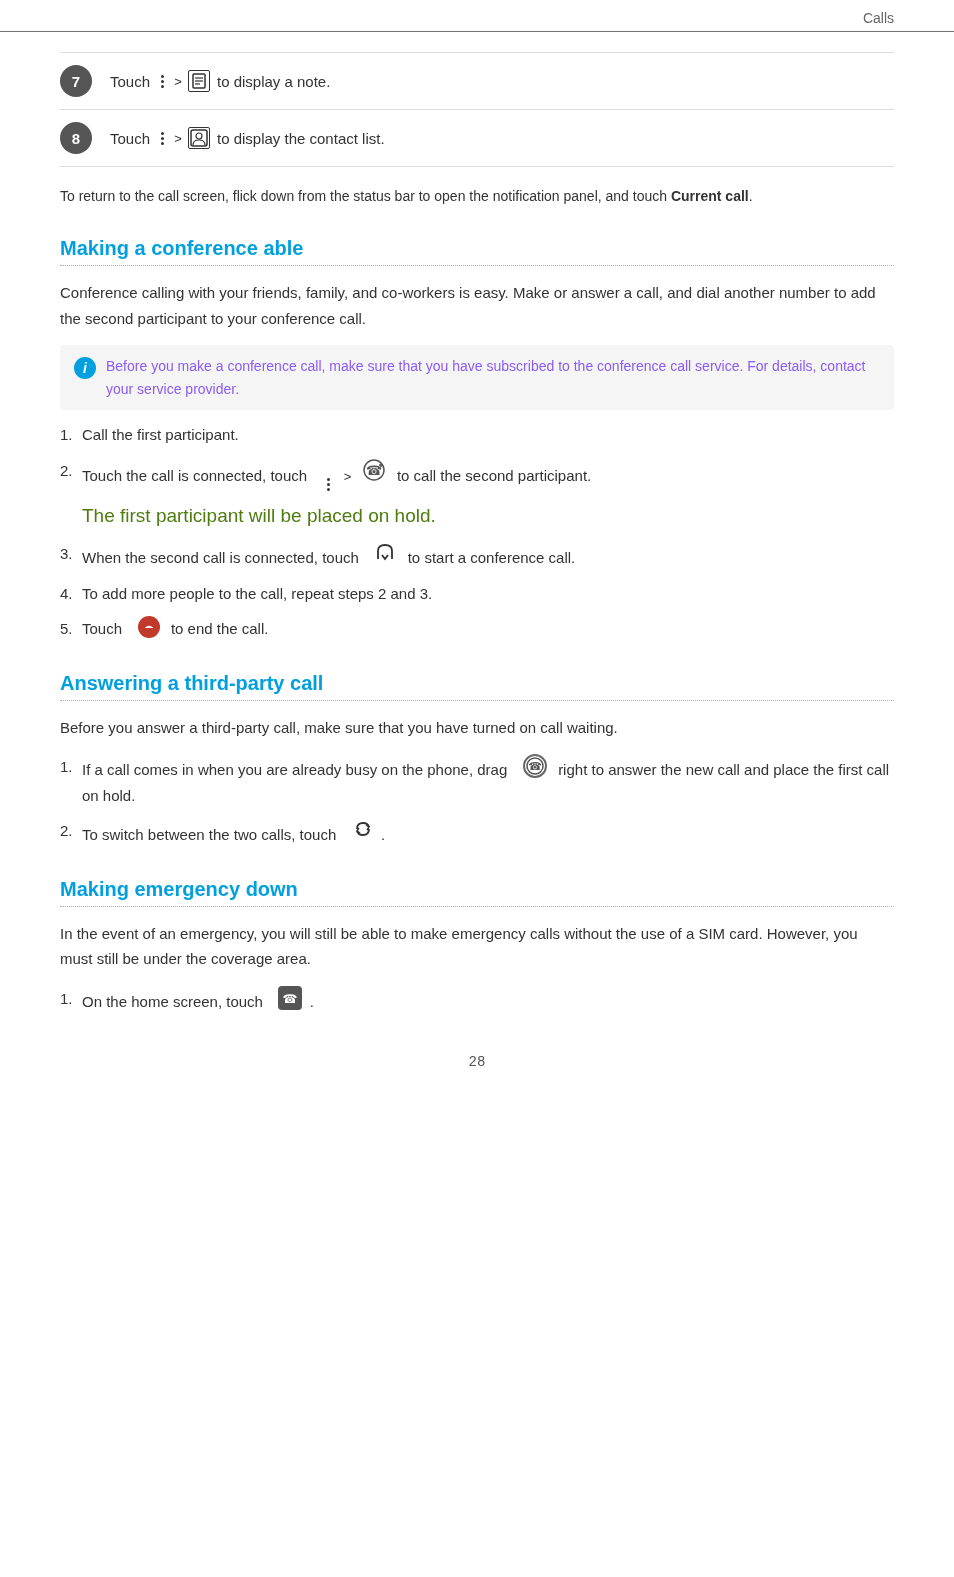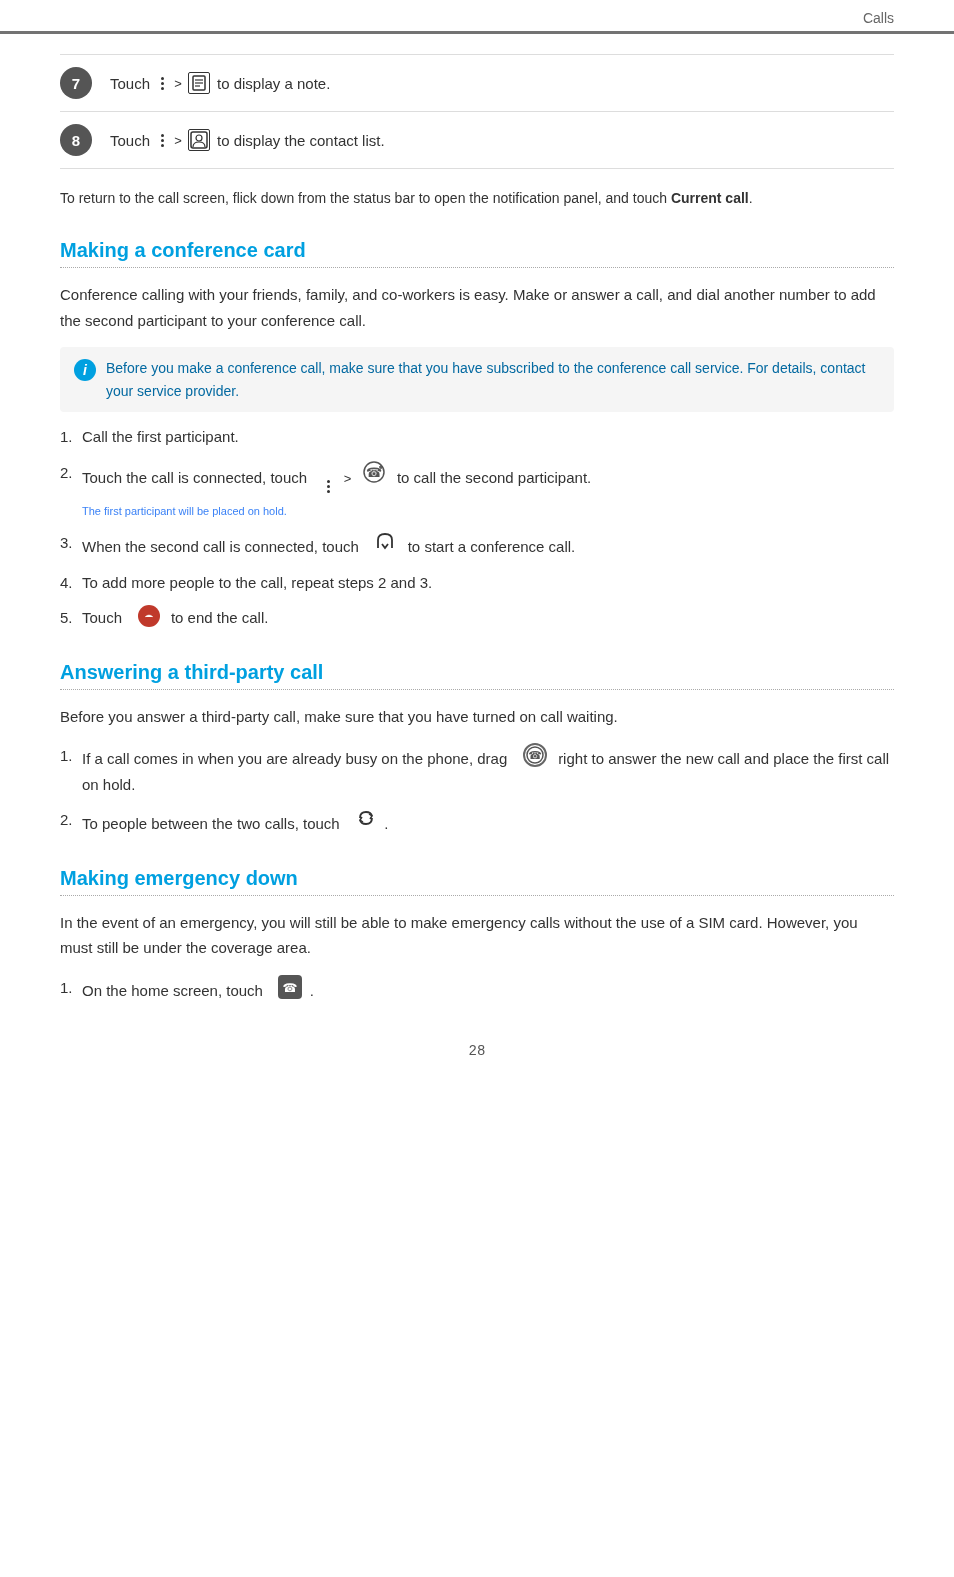--- a/index.html
+++ b/index.html
@@ -13,21 +13,21 @@
       position: relative;
     }
     .page-container {
       padding: 20px 60px 60px 60px;
       max-width: 954px;
     }
     .header-bar {
       display: flex;
       justify-content: flex-end;
       padding: 10px 60px 5px 60px;
-      border-bottom: 3px solid #737373;
+      border-bottom: 1px solid #737373;
       margin-bottom: 0;
     }
     .header-title {
       font-size: 14px;
       color: #666;
     }
     .step-row {
       display: flex;
       align-items: center;
       padding: 12px 0;
@@ -155,42 +155,42 @@
       font-style: italic;
       font-weight: bold;
       font-size: 14px;
       margin-right: 10px;
       flex-shrink: 0;
       margin-top: 2px;
     }
     .info-text {
       font-size: 14px;
       line-height: 1.6;
-      color: #0369a1;
+      color: #8b5cf6;
     }
     .numbered-item {
       margin: 10px 0;
       font-size: 15px;
       line-height: 1.7;
       color: #333;
       display: flex;
       align-items: flex-start;
     }
     .numbered-item .num {
       min-width: 22px;
       font-weight: normal;
     }
     .numbered-item .item-content {
       flex: 1;
     }
     .sub-item {
       margin: 4px 0 8px 22px;
-      font-size: 11px;
+      font-size: 19px;
       line-height: 1.6;
-      color: #3b82f6;
+      color: #4d7c0f;
     }
     .call-icon-inline {
       display: inline-flex;
       align-items: center;
       justify-content: center;
       width: 24px;
       height: 24px;
       margin: 0 3px;
     }
     .phone-end-icon {
@@ -304,21 +304,21 @@
       &nbsp;
       <span>to display the contact list.</span>
     </div>
   </div>
 
   <div class="return-text">
     <span>To return to the call screen, flick down from the status bar to open the notification panel, and touch </span><strong>Current call</strong><span>.</span>
   </div>
 
   <div class="section">
-    <div class="section-title">Making a conference card</div>
+    <div class="section-title">Making a conference able</div>
     <hr class="section-divider">
     <div class="section-body">Conference calling with your friends, family, and co-workers is easy. Make or answer a call, and dial another number to add the second participant to your conference call.</div>
 
     <div class="info-box">
       <span class="info-icon">i</span>
       <span class="info-text">Before you make a conference call, make sure that you have subscribed to the conference call service. For details, contact your service provider.</span>
     </div>
 
     <div class="numbered-item">
       <span class="num">1.&nbsp;</span>
@@ -404,21 +404,21 @@
           </svg>
         </span>
         &nbsp;<span>right to answer the new call and place the first call on hold.</span>
       </span>
     </div>
     <div class="sub-item"></div>
 
     <div class="numbered-item">
       <span class="num">2.&nbsp;</span>
       <span class="item-content">
-        <span>To people between the two calls, touch</span>
+        <span>To switch between the two calls, touch</span>
         &nbsp;
         <span class="switch-icon">
           <svg width="22" height="22" viewBox="0 0 22 22">
             <path d="M5 11 Q5 5 11 5 Q16 5 17 9" fill="none" stroke="#333" stroke-width="1.8"></path>
             <path d="M17 11 Q17 17 11 17 Q6 17 5 13" fill="none" stroke="#333" stroke-width="1.8"></path>
             <path d="M14 7 L17 9 L15 12" fill="none" stroke="#333" stroke-width="1.5"></path>
             <path d="M8 15 L5 13 L7 10" fill="none" stroke="#333" stroke-width="1.5"></path>
           </svg>
         </span>
         <span>.</span>

